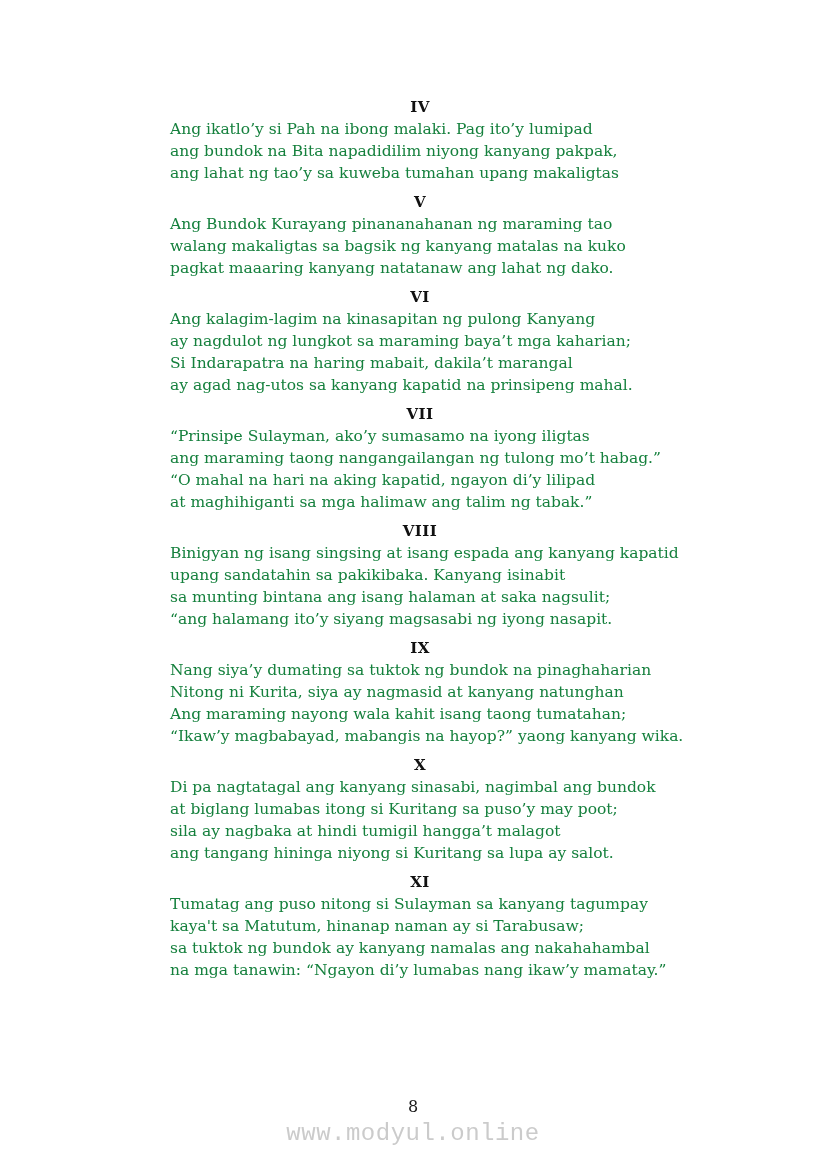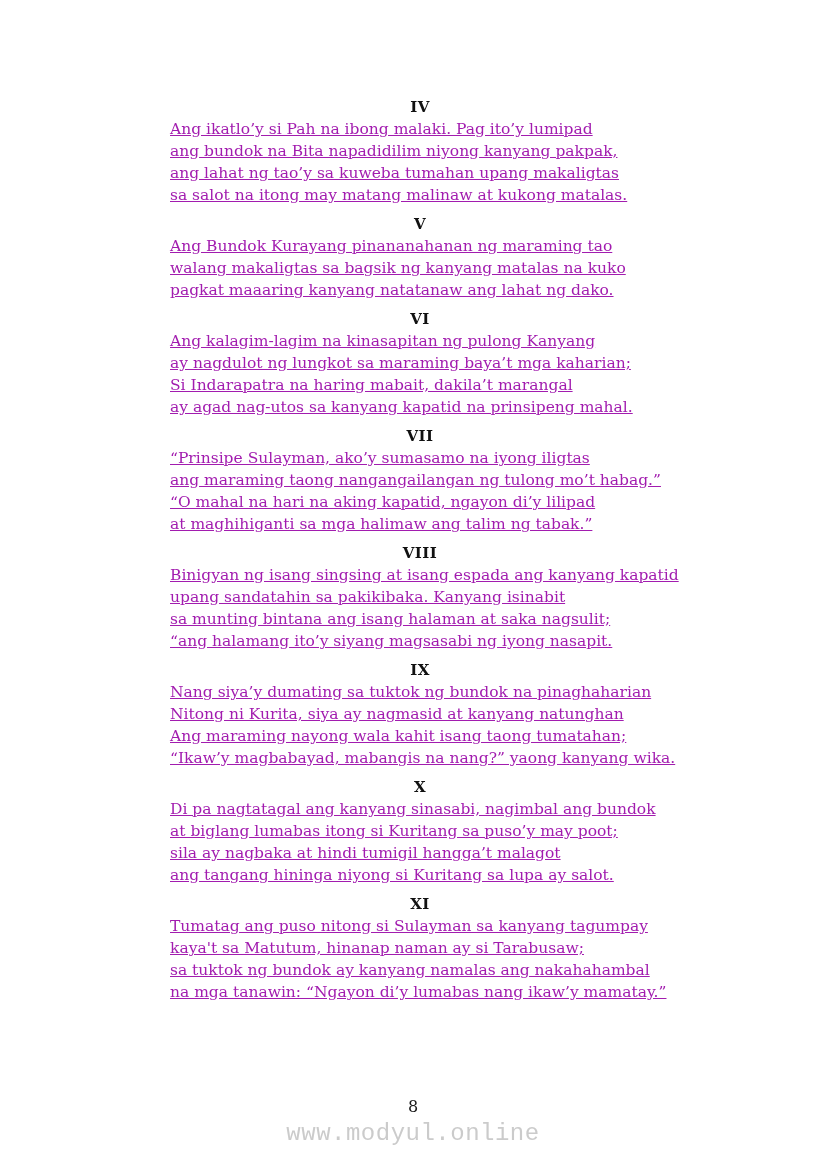--- a/index.html
+++ b/index.html
@@ -32,23 +32,22 @@
     line-height: 22px;
     font-weight: bold;
     color: #111111;
     letter-spacing: 0.5px;
   }
   .poem-line {
     margin: 0;
     padding: 0;
     font-size: 15.5px;
     line-height: 22px;
-    color: #a21caf;
+    color: #15803d;
     white-space: nowrap;
-    text-decoration: underline;
   }
   .footer {
     position: absolute;
     top: 1096px;
     left: 0;
     width: 826px;
     text-align: center;
   }
   .page-number {
     font-size: 16px;
@@ -69,21 +68,20 @@
 <body>
 
 <div class="page">
   <main class="poem">
 
     <section class="stanza">
       <h3 class="stanza-heading">IV</h3>
       <p class="poem-line">Ang ikatlo’y si Pah na ibong malaki. Pag ito’y lumipad</p>
       <p class="poem-line">ang bundok na Bita napadidilim niyong kanyang pakpak,</p>
       <p class="poem-line">ang lahat ng tao’y sa kuweba tumahan upang makaligtas</p>
-      <p class="poem-line">sa salot na itong may matang malinaw at kukong matalas.</p>
     </section>
 
     <section class="stanza">
       <h3 class="stanza-heading">V</h3>
       <p class="poem-line">Ang Bundok Kurayang pinananahanan ng maraming tao</p>
       <p class="poem-line">walang makaligtas sa bagsik ng kanyang matalas na kuko</p>
       <p class="poem-line">pagkat maaaring kanyang natatanaw ang lahat ng dako.</p>
     </section>
 
     <section class="stanza">
@@ -108,21 +106,21 @@
       <p class="poem-line">upang sandatahin sa pakikibaka. Kanyang isinabit</p>
       <p class="poem-line">sa munting bintana ang isang halaman at saka nagsulit;</p>
       <p class="poem-line">“ang halamang ito’y siyang magsasabi ng iyong nasapit.</p>
     </section>
 
     <section class="stanza">
       <h3 class="stanza-heading">IX</h3>
       <p class="poem-line">Nang siya’y dumating sa tuktok ng bundok na pinaghaharian</p>
       <p class="poem-line">Nitong ni Kurita, siya ay nagmasid at kanyang natunghan</p>
       <p class="poem-line">Ang maraming nayong wala kahit isang taong tumatahan;</p>
-      <p class="poem-line">“Ikaw’y magbabayad, mabangis na nang?” yaong kanyang wika.</p>
+      <p class="poem-line">“Ikaw’y magbabayad, mabangis na hayop?” yaong kanyang wika.</p>
     </section>
 
     <section class="stanza">
       <h3 class="stanza-heading">X</h3>
       <p class="poem-line">Di pa nagtatagal ang kanyang sinasabi, nagimbal ang bundok</p>
       <p class="poem-line">at biglang lumabas itong si Kuritang sa puso’y may poot;</p>
       <p class="poem-line">sila ay nagbaka at hindi tumigil hangga’t malagot</p>
       <p class="poem-line">ang tangang hininga niyong si Kuritang sa lupa ay salot.</p>
     </section>
 

